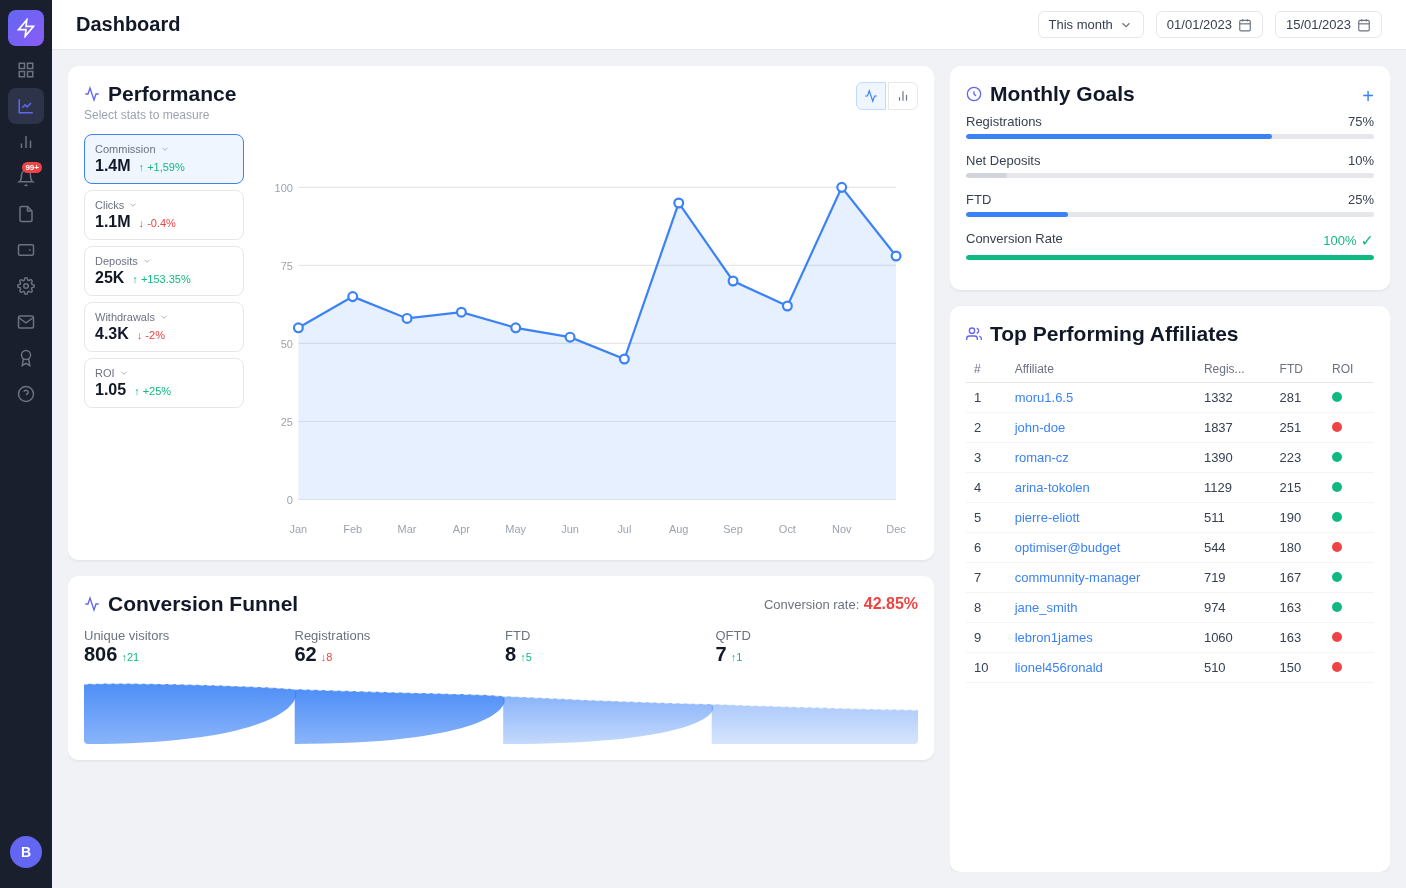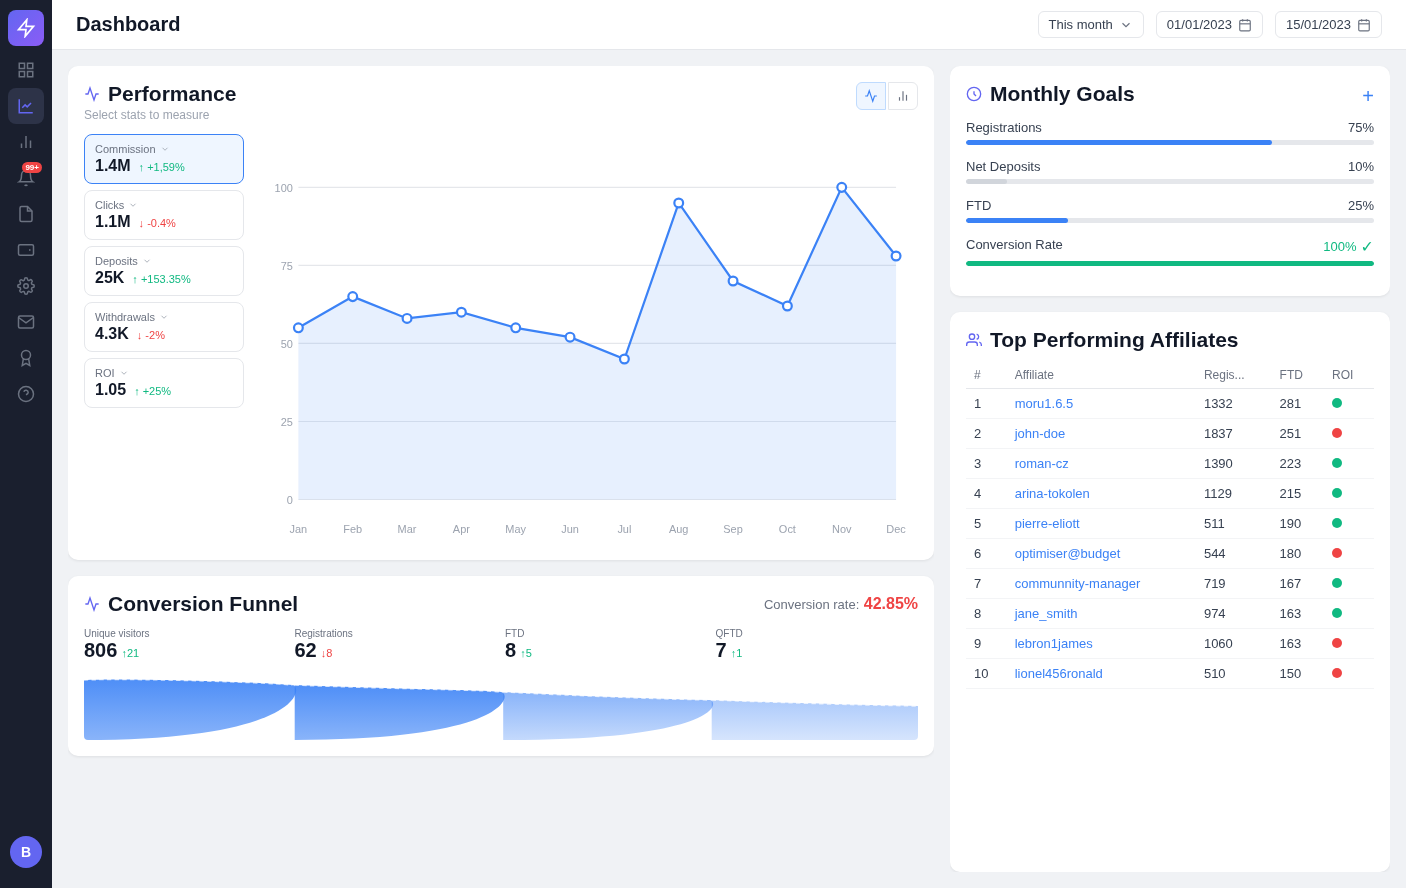--- a/index.html
+++ b/index.html
@@ -115,32 +115,32 @@
 
     
     .chart-area { flex: 1; position: relative; }
     .chart-svg { width: 100%; height: 100%; }
 
     
     .funnel-header { display: flex; justify-content: space-between; align-items: center; }
     .funnel-stats { display: flex; gap: 0; margin-top: 12px; }
     .funnel-stat { flex: 1; padding: 0 8px; }
     .funnel-stat:first-child { padding-left: 0; }
-    .funnel-stat-label { font-size: 10px; color: #6b7280; }
+    .funnel-stat-label { font-size: 13px; color: #6b7280; }
     .funnel-stat-value { font-size: 20px; font-weight: 700; color: #111827; }
     .funnel-stat-change { font-size: 11px; }
     .funnel-chart { margin-top: 8px; height: 70px; position: relative; overflow: hidden; border-radius: 4px; }
     .conversion-rate-label { font-size: 13px; color: #6b7280; }
     .conversion-rate-value { font-weight: 700; color: #ef4444; }
 
     
     .right-col { width: 440px; flex-shrink: 0; display: flex; flex-direction: column; gap: 16px; overflow: hidden; }
 
     
-    .goals-header { display: flex; justify-content: space-between; align-items: flex-end; margin-bottom: 14px; }
+    .goals-header { display: flex; justify-content: space-between; align-items: flex-end; margin-bottom: 8px; }
     .goals-add { color: #3b82f6; font-size: 20px; cursor: pointer; line-height: 1; }
     .goal-item { margin-bottom: 14px; }
     .goal-row { display: flex; justify-content: space-between; margin-bottom: 5px; }
     .goal-name { font-size: 13px; color: #374151; }
     .goal-pct { font-size: 13px; color: #374151; font-weight: 500; }
     .goal-pct.full { color: #10b981; display: flex; align-items: center; gap: 4px; }
     .progress-bar { height: 5px; background: #e5e7eb; border-radius: 3px; overflow: hidden; }
     .progress-fill { height: 100%; border-radius: 3px; }
     .progress-blue { background: #3b82f6; }
     .progress-gray { background: #d1d5db; }

